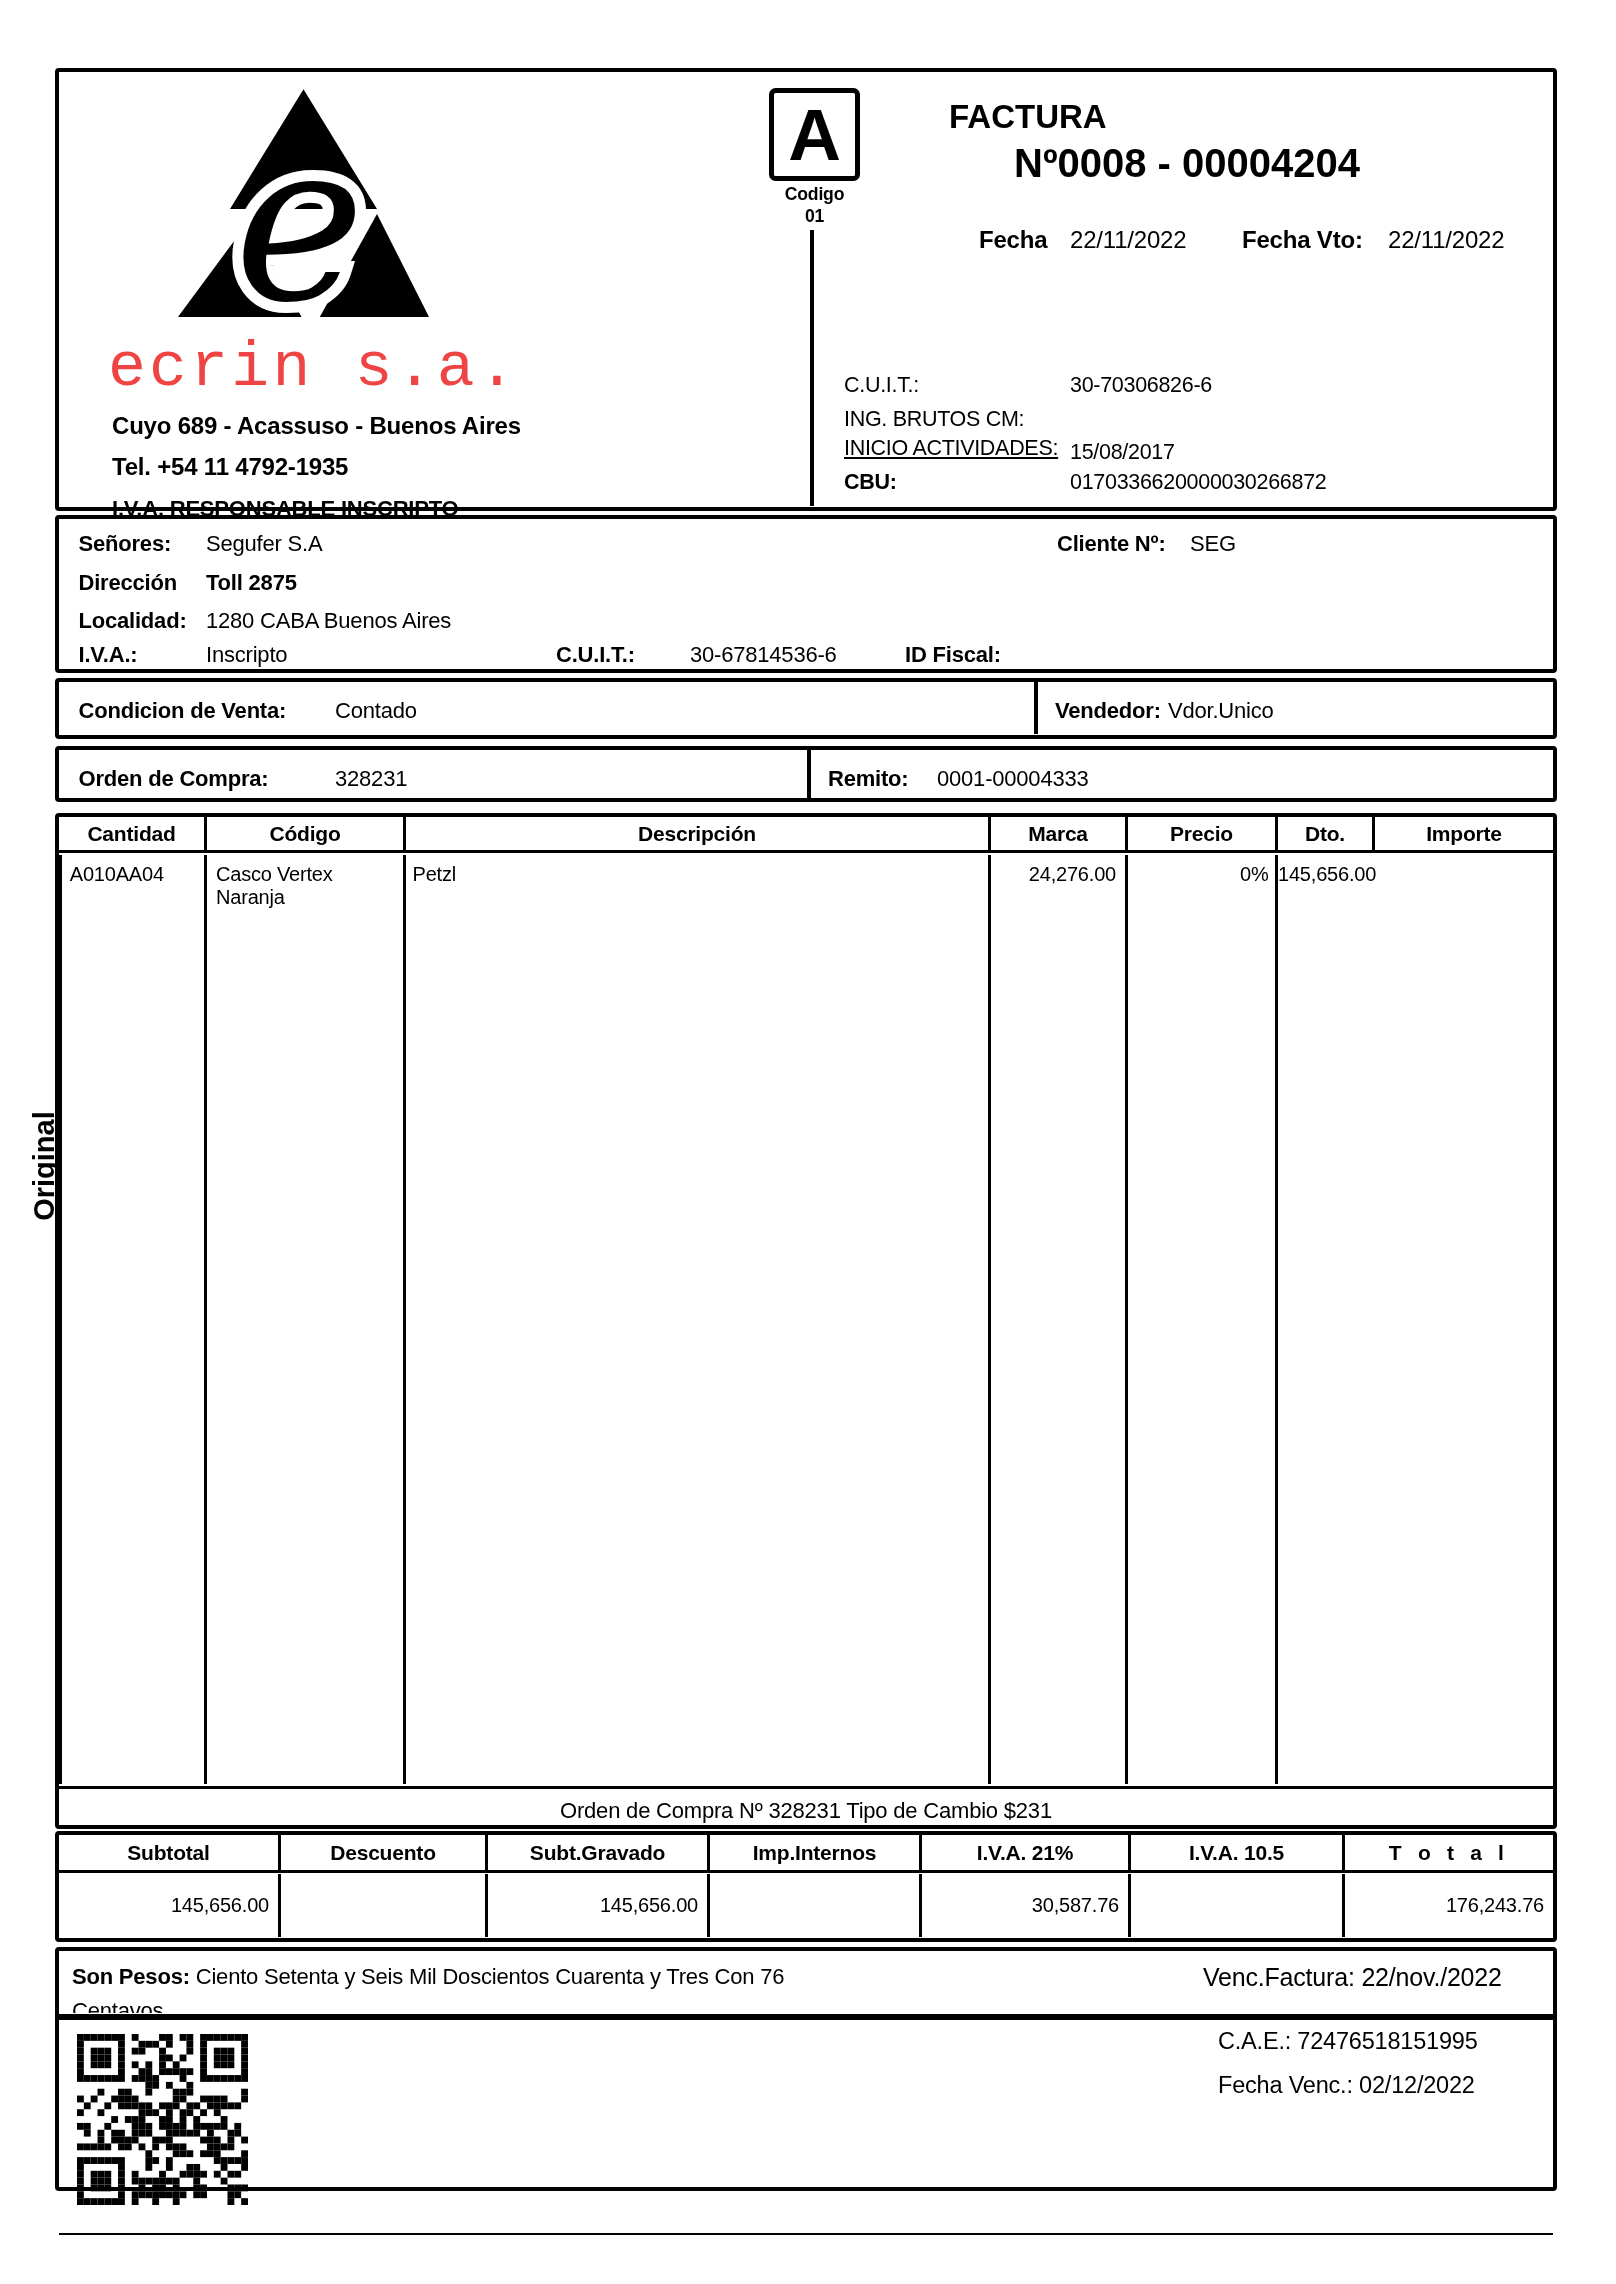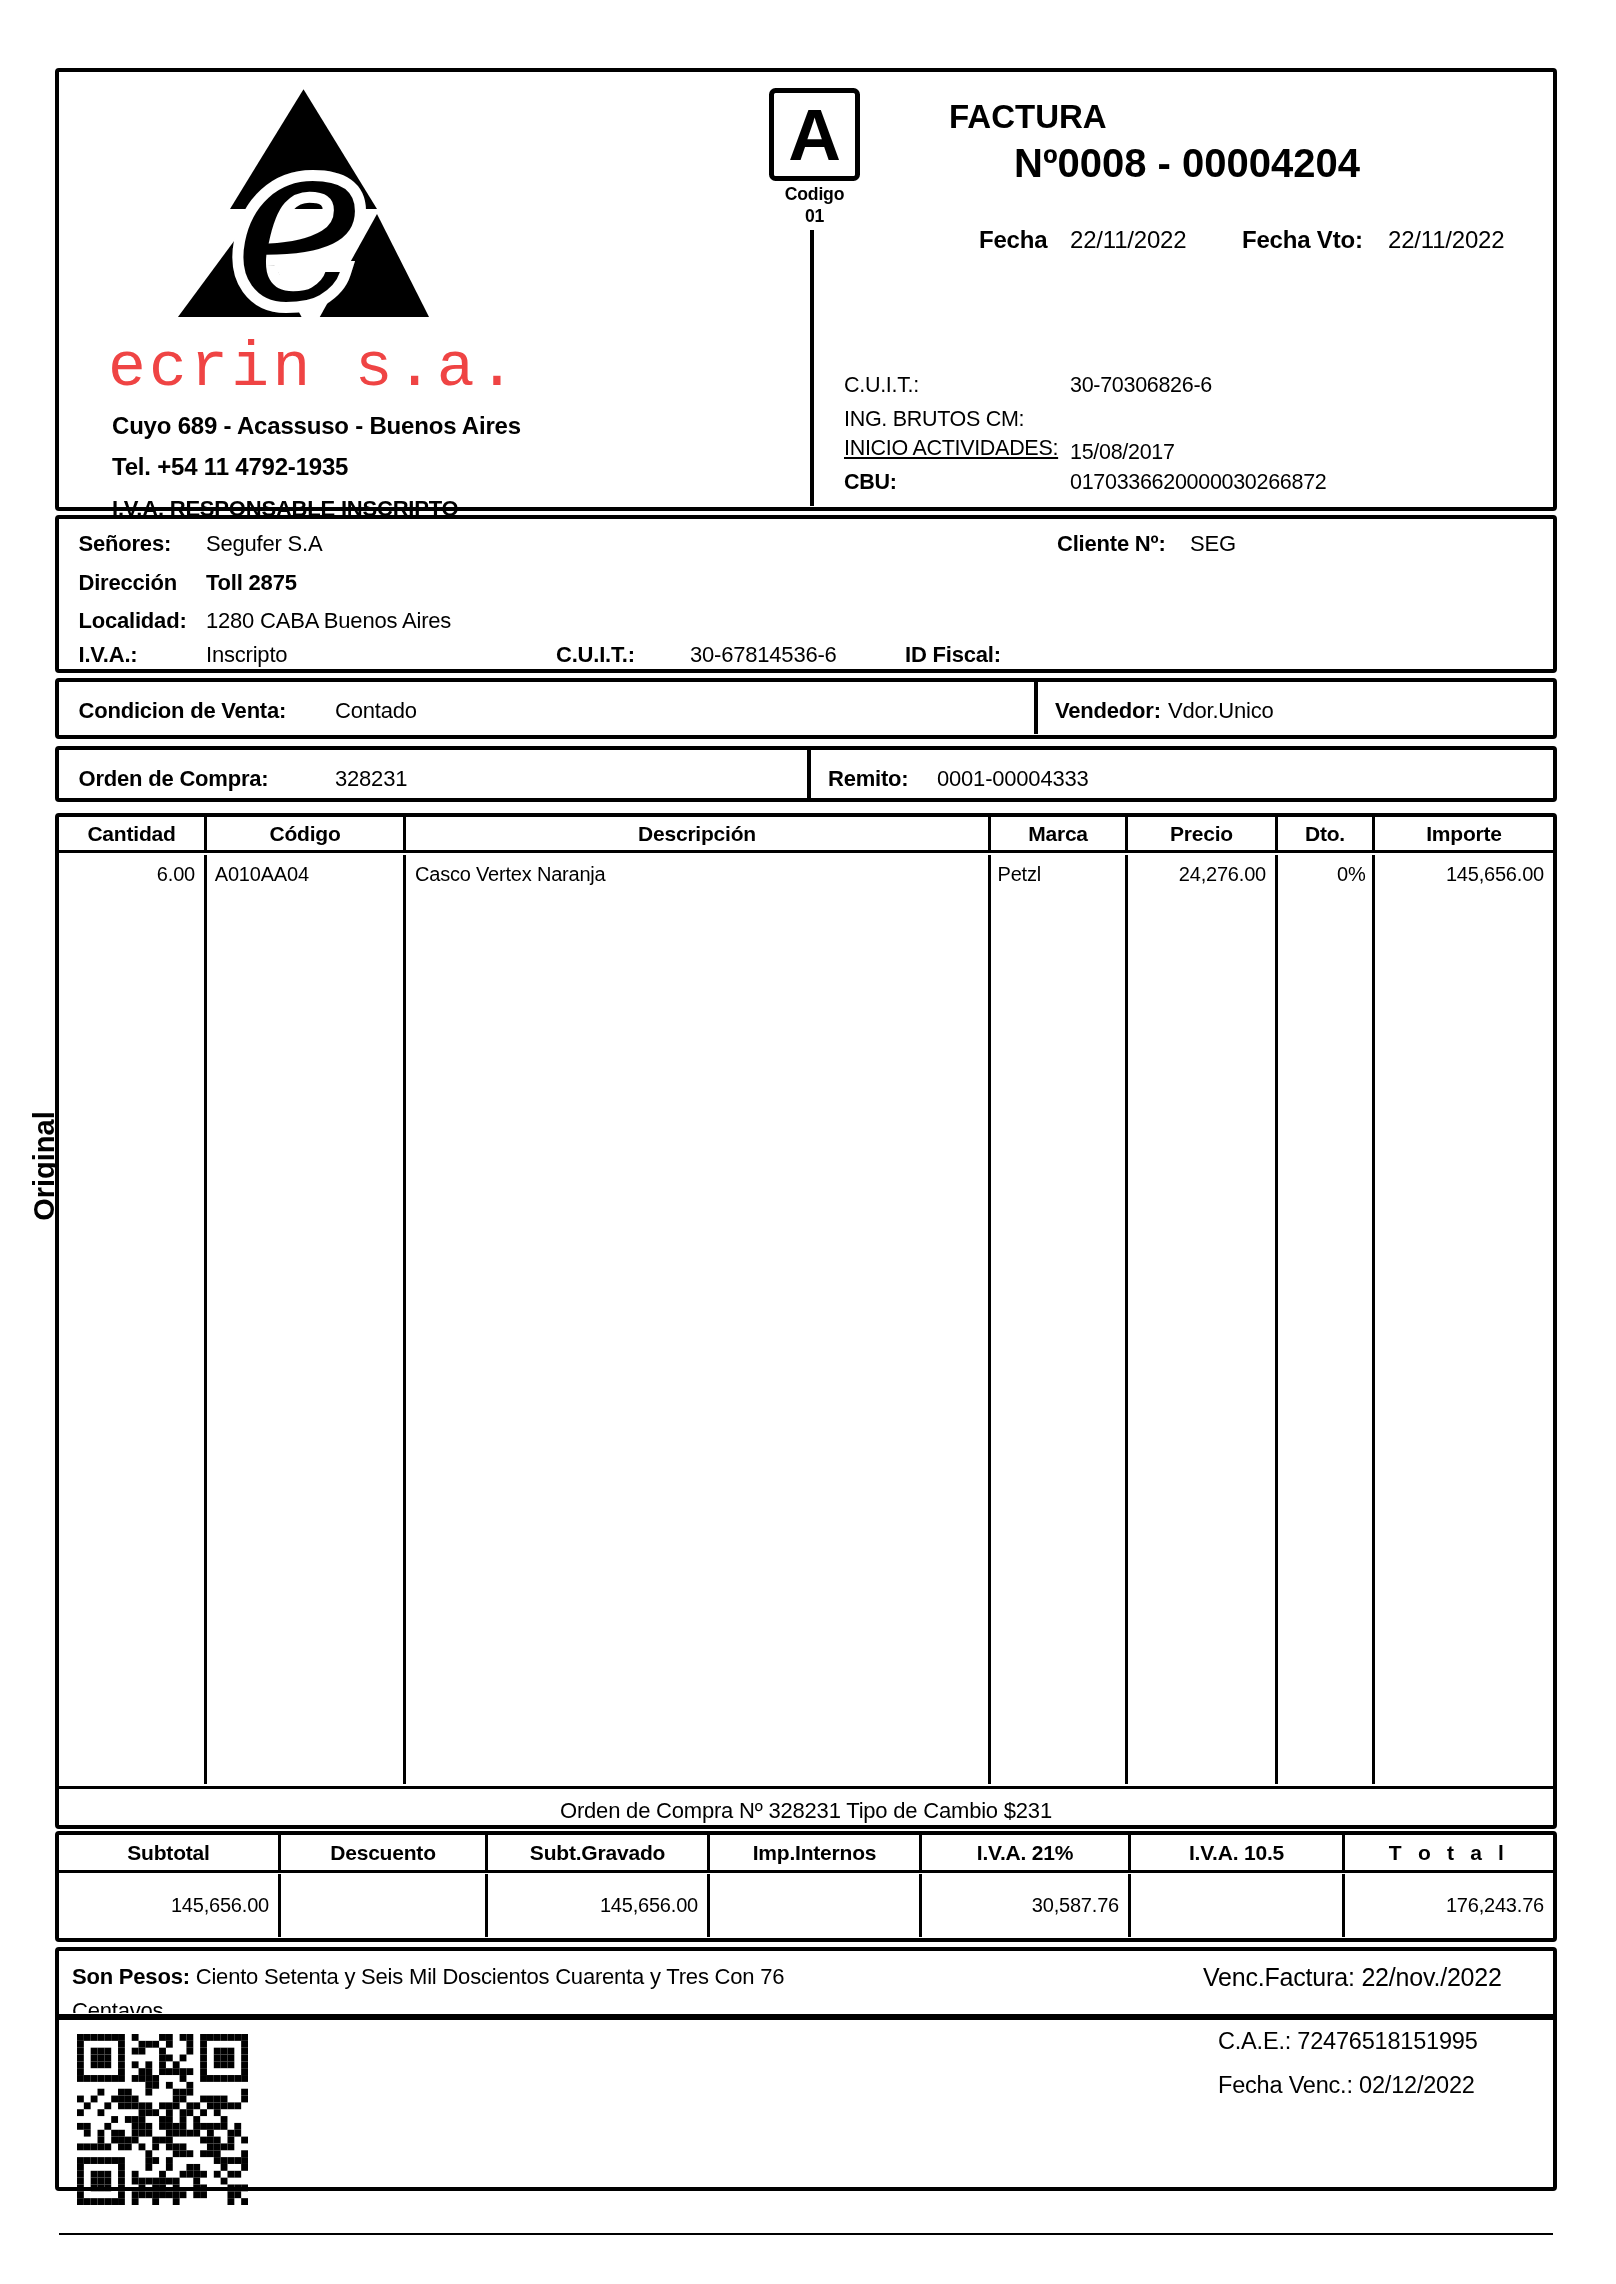--- a/index.html
+++ b/index.html
@@ -150,21 +150,20 @@
 
   <section class="box items-grid" style="top:813px;height:1016px;">
     <div class="cell th">Cantidad</div>
     <div class="cell th bl">Código</div>
     <div class="cell th bl">Descripción</div>
     <div class="cell th bl">Marca</div>
     <div class="cell th bl">Precio</div>
     <div class="cell th bl">Dto.</div>
     <div class="cell th bl">Importe</div>
 
-    <div class="cell td ta-r" style="padding-right:9px;">6.00</div>
     <div class="cell td bl" style="padding-left:7.8px;">A010AA04</div>
     <div class="cell td bl" style="padding-left:9px;">Casco Vertex Naranja</div>
     <div class="cell td bl" style="padding-left:6.5px;">Petzl</div>
     <div class="cell td bl ta-r" style="padding-right:9px;">24,276.00</div>
     <div class="cell td bl ta-r" style="padding-right:6.5px;">0%</div>
     <div class="cell td bl ta-r" style="padding-right:9px;">145,656.00</div>
 
     <div class="items-footer">Orden de Compra Nº 328231 Tipo de Cambio $231</div>
   </section>
 

